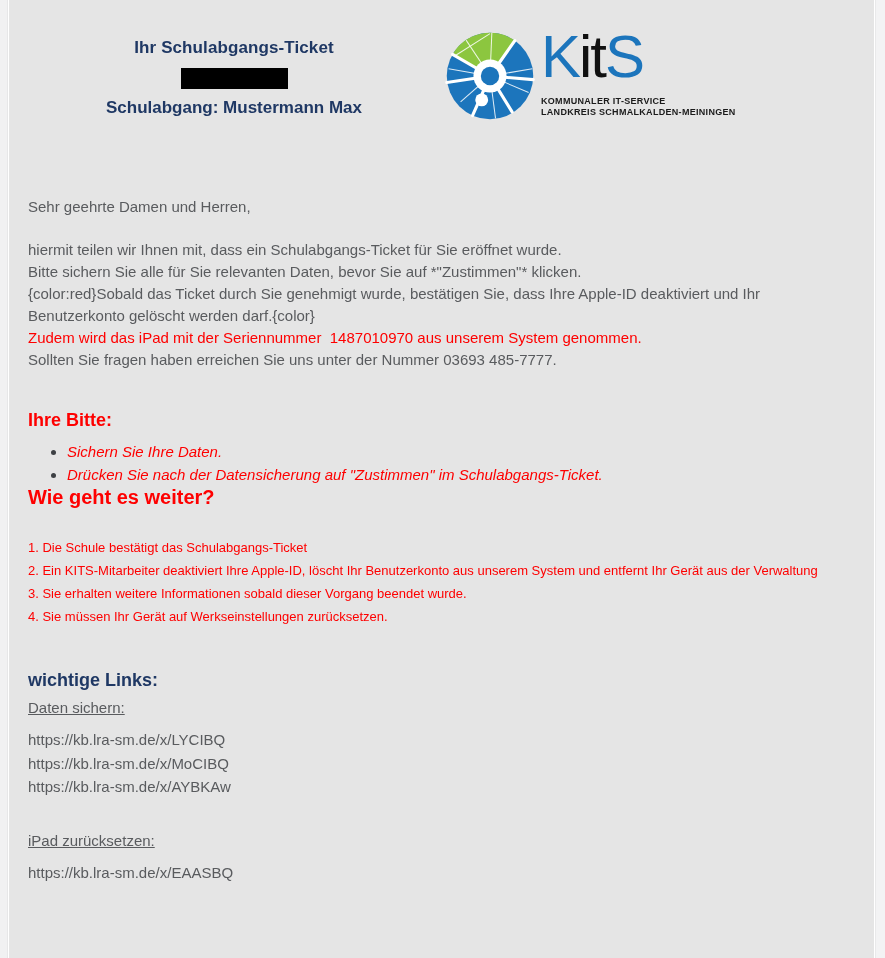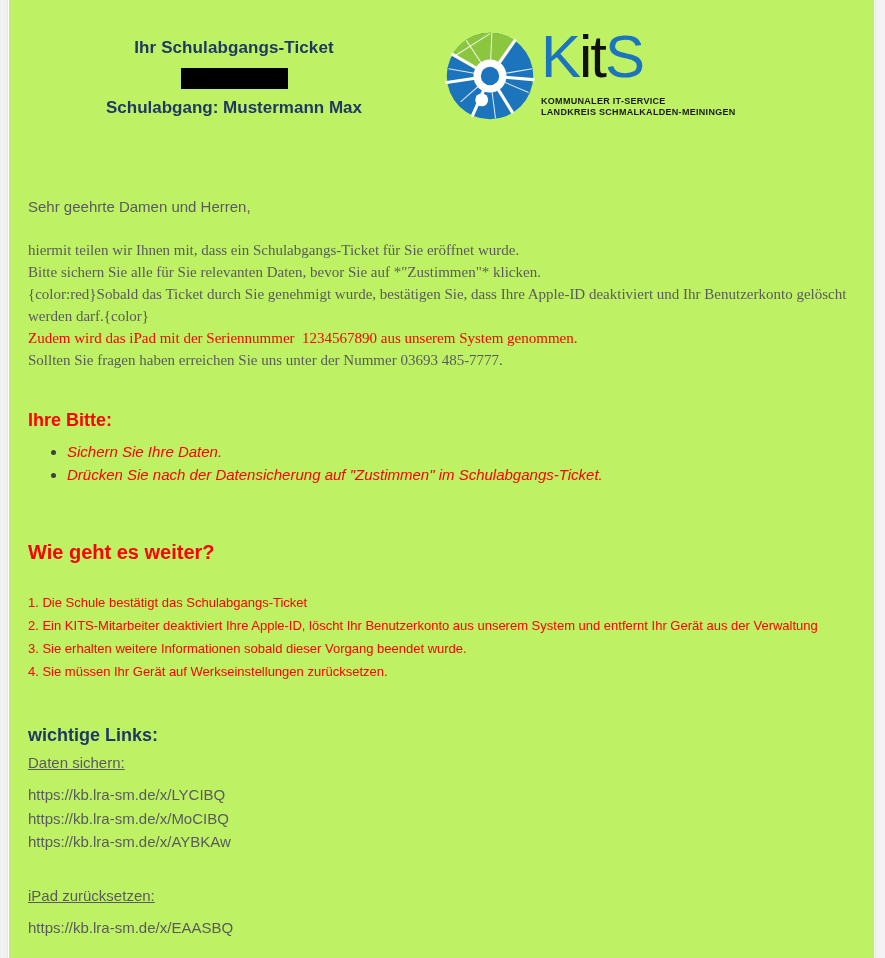--- a/index.html
+++ b/index.html
@@ -5,21 +5,21 @@
   * { margin: 0; padding: 0; box-sizing: border-box; }
   html, body { width: 885px; height: 958px; background: #ffffff; overflow: hidden; }
   body { font-family: "Liberation Sans", sans-serif; position: relative; }
 
   .edge-left  { position: absolute; left: 0; top: 0; width: 8px; height: 958px;
                 background: #f1f1f2; border-right: 1px solid #e7e7e8; }
   .edge-right { position: absolute; right: 0; top: 0; width: 10px; height: 958px;
                 background: #f3f3f4; border-left: 1px solid #e9e9ea; }
 
   .content { position: absolute; left: 9px; top: 0; width: 865px; height: 958px;
-             padding: 0 18px 0 19px; background: #bef264; }
+             padding: 0 18px 0 19px; background: #e5e5e5; }
 
   
   .header { display: flex; align-items: flex-start; padding-top: 22px; }
   .header-left { width: 412px; text-align: center; padding-top: 16px; }
   .doc-title { font-size: 17px; font-weight: bold; color: #1f3864; letter-spacing: 0.1px; }
   .redaction-bar { width: 107px; height: 21px; background: #000; margin: 10px auto 9px auto; }
   .doc-subtitle { font-size: 17px; font-weight: bold; color: #1f3864; }
 
   .logo { display: flex; align-items: flex-start; margin-left: 4px; }
   .logo svg { margin-top: 8px; }
@@ -28,32 +28,32 @@
                font-family: "Liberation Sans", sans-serif; }
   .logo-word .lb { color: #1c75bc; }
   .logo-word .lk { color: #111111; }
   .logo-tag { margin-top: 4px; font-size: 9px; font-weight: bold; color: #1a1a1a;
               letter-spacing: 0.3px; line-height: 11px; white-space: nowrap; }
 
   
   .body-text { margin-top: 74px; color: #595b5e; font-size: 15px; }
   .salutation { line-height: 22px; }
   .para { margin-top: 21px; }
-  .para-line { line-height: 22px; white-space: pre-wrap; font-family: Liberation Serif, serif; }
+  .para-line { line-height: 22px; white-space: pre-wrap; }
   .para-line.red { color: #fe0000; }
 
   
   .todos { margin-top: 39px; }
   .todos-heading { color: #fe0000; font-size: 18px; font-weight: bold; }
   .todos-list { margin-top: 9px; padding-left: 39px; font-style: italic; }
   .todos-list li { color: #3d4044; line-height: 23px; font-size: 15px; }
   .todos-list li span { color: #fe0000; }
 
   
-  .next-steps { margin-top: 55px; }
+  .next-steps { }
   .next-steps-heading { color: #fe0000; font-size: 20px; font-weight: bold; }
   .next-steps-list { margin-top: 27px; }
   .next-step-item { color: #fe0000; font-size: 13px; line-height: 23px; }
 
   
   .links { margin-top: 42px; }
   .links-heading { color: #1f3864; font-size: 18px; font-weight: bold; }
   .link-label { margin-top: 6px; color: #595b5e; font-size: 15px; text-decoration: underline;
                 line-height: 22px; }
   .url-list { margin-top: 9px; }
@@ -114,21 +114,21 @@
       </div>
     </div>
   </div>
 
   <div class="body-text">
     <div class="salutation">Sehr geehrte Damen und Herren,</div>
     <div class="para">
       <div class="para-line">hiermit teilen wir Ihnen mit, dass ein Schulabgangs-Ticket für Sie eröffnet wurde.</div>
       <div class="para-line">Bitte sichern Sie alle für Sie relevanten Daten, bevor Sie auf *"Zustimmen"* klicken.</div>
       <div class="para-line">{color:red}Sobald das Ticket durch Sie genehmigt wurde, bestätigen Sie, dass Ihre Apple-ID deaktiviert und Ihr Benutzerkonto gelöscht werden darf.{color}</div>
-      <div class="para-line red">Zudem wird das iPad mit der Seriennummer  1234567890 aus unserem System genommen.</div>
+      <div class="para-line red">Zudem wird das iPad mit der Seriennummer  1487010970 aus unserem System genommen.</div>
       <div class="para-line">Sollten Sie fragen haben erreichen Sie uns unter der Nummer 03693 485-7777.</div>
     </div>
   </div>
 
   <div class="todos">
     <div class="todos-heading">Ihre Bitte:</div>
     <ul class="todos-list">
       <li><span>Sichern Sie Ihre Daten.</span></li>
       <li><span>Drücken Sie nach der Datensicherung auf "Zustimmen" im Schulabgangs-Ticket.</span></li>
     </ul>

